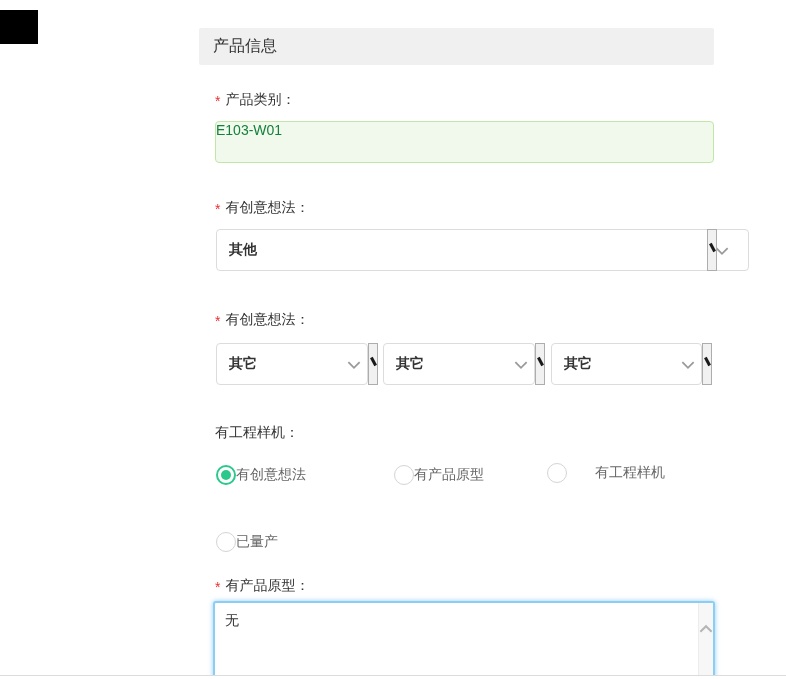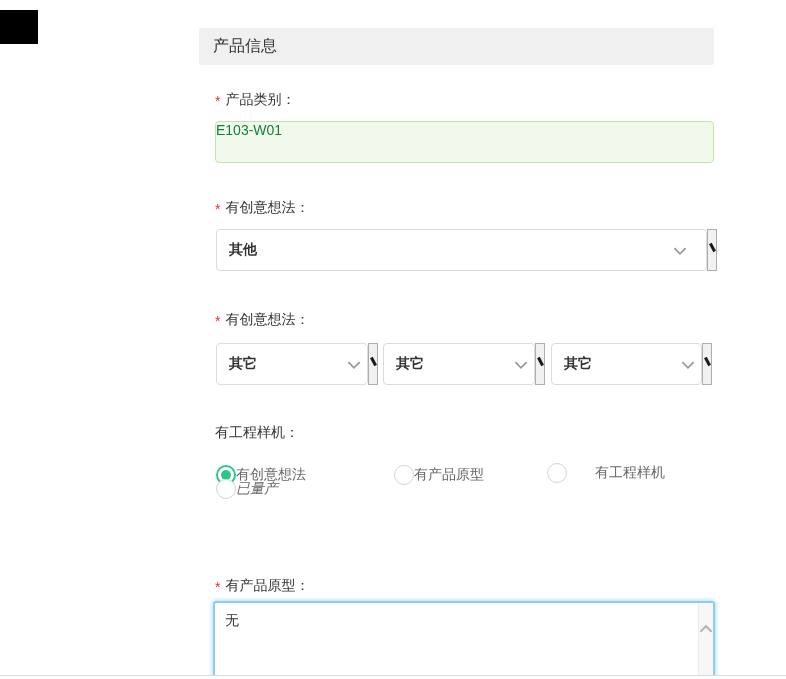--- a/index.html
+++ b/index.html
@@ -78,21 +78,21 @@
     <span>产品类别：</span>
   </div>
   <div class="text-input">
     <span>E103-W01</span>
   </div>
 
   <div class="field-label" style="left:215px;top:199px;">
     <span class="star">*</span>
     <span>有创意想法：</span>
   </div>
-  <div class="select" style="left:216px;top:229px;width:491px;">
+  <div class="select" style="left:216px;top:229px;width:533px;">
     <span>其他</span>
     <svg class="chev" style="right:17px;" viewBox="0 0 16 16">
       <path d="M3 5.5 L8 10.5 L13 5.5" stroke="#9a9a9a" stroke-width="1.6" fill="none"></path>
     </svg>
   </div>
   <div class="sb" style="left:707px;top:229px;"></div>
 
   <div class="field-label" style="left:215px;top:311px;">
     <span class="star">*</span>
     <span>有创意想法：</span>
@@ -131,21 +131,21 @@
     <span class="radio-label">有创意想法</span>
   </div>
   <div class="radio" style="left:383px;top:465px;padding-left:11px;">
     <span class="radio-circle"></span>
     <span class="radio-label">有产品原型</span>
   </div>
   <div class="radio" style="left:547px;top:463px;gap:28px;">
     <span class="radio-circle"></span>
     <span class="radio-label">有工程样机</span>
   </div>
-  <div class="radio" style="left:216px;top:479px;font-style:italic;">
+  <div class="radio" style="left:216px;top:532px;">
     <span class="radio-circle"></span>
     <span class="radio-label">已量产</span>
   </div>
 
   <div class="field-label" style="left:215px;top:577px;">
     <span class="star">*</span>
     <span>有产品原型：</span>
   </div>
   <div class="textarea">
     <span class="ta-text">无</span>

